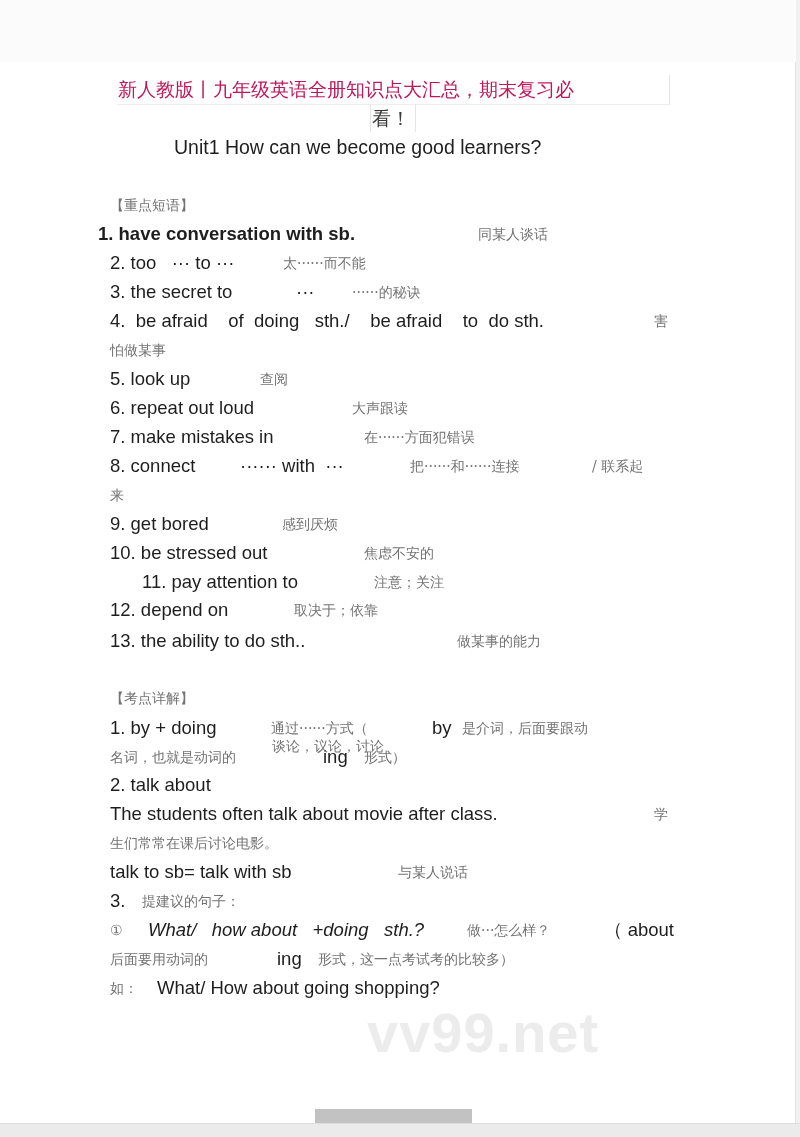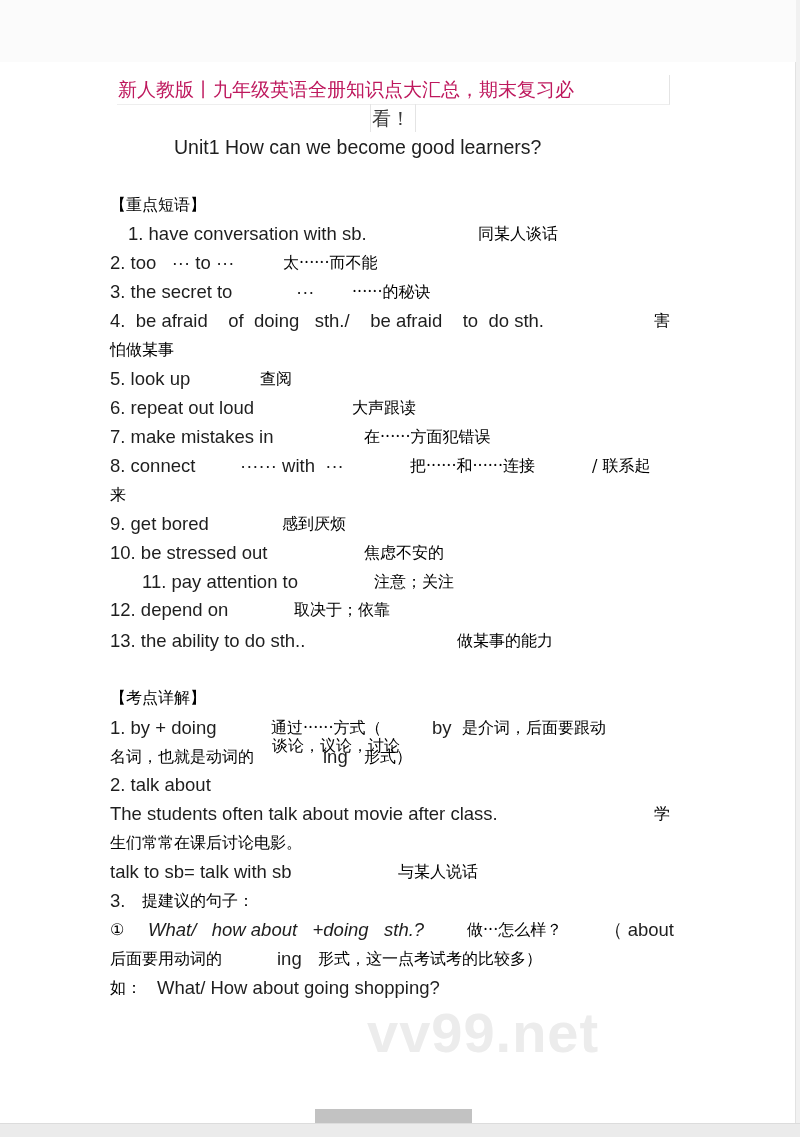--- a/index.html
+++ b/index.html
@@ -8,21 +8,21 @@
       background: #ffffff;
       font-family: "Liberation Sans", "DejaVu Sans", sans-serif;
       color: #1e1e1e;
     }
     .top-band { position: absolute; left: 0; top: 0; width: 800px; height: 62px; background: #fbfbfb; }
     .page { position: absolute; left: 0; top: 62px; width: 795px; height: 1061px; background: #ffffff; border-right: 1px solid #e2e2e2; }
     .right-edge { position: absolute; left: 796px; top: 0; width: 4px; height: 1137px; background: #f1f1f1; }
     .bottom-gutter { position: absolute; left: 0; top: 1123px; width: 800px; height: 14px; background: #ebebeb; border-top: 1px solid #dcdcdc; }
     .scroll-thumb { position: absolute; left: 315px; top: 1109px; width: 157px; height: 14px; background: #c2c2c2; }
     .line { position: absolute; white-space: pre; font-size: 18.5px; line-height: 24px; }
-    .cn { font-family: "DejaVu Serif", "Liberation Serif", serif; color: #000000; font-size: 16px; }
+    .cn { font-family: "DejaVu Serif", "Liberation Serif", serif; color: #737373; font-size: 14px; }
     .title-box { position: absolute; left: 117px; top: 75px; width: 552px; height: 29px; border-right: 1px solid #e4e4e4; border-bottom: 1px solid #eeeeee; }
     .title-box2 { position: absolute; left: 370px; top: 104px; width: 44px; height: 28px; border-left: 1px solid #e4e4e4; border-right: 1px solid #e4e4e4; }
     .watermark {
       position: absolute; left: 367px; top: 993px; font-size: 56px; font-weight: bold;
       color: #ececec; letter-spacing: 1px; font-family: "Liberation Sans", sans-serif; line-height: 80px;
     }
   </style>
 </head>
 <body>
 
@@ -31,21 +31,21 @@
 <div class="right-edge"></div>
 
 <div class="title-box"></div>
 <div class="title-box2"></div>
 <div class="line cn" style="left:118px; top:77px; font-size:19px; color:#be185d;">新人教版丨九年级英语全册知识点大汇总，期末复习必</div>
 <div class="line cn" style="left:372px; top:106px; font-size:19px; color:#3a3a3a;">看！</div>
 <div class="line" style="left:174px; top:135px; font-size:19.5px;">Unit1 How can we become good learners?</div>
 
 <div class="line cn" style="left:110px; top:193px;">【重点短语】</div>
 
-<div class="line" style="left:128px; top:222px;">1. have conversation with sb.</div>
+<div class="line" style="left:98px; top:222px;font-weight:bold;">1. have conversation with sb.</div>
 <div class="line cn" style="left:478px; top:222px;">同某人谈话</div>
 
 <div class="line" style="left:110px; top:251px;">2. too   ··· to ···</div>
 <div class="line cn" style="left:283px; top:251px;">太······而不能</div>
 
 <div class="line" style="left:110px; top:280px;">3. the secret to</div>
 <div class="line" style="left:296px; top:280px;">···</div>
 <div class="line cn" style="left:352px; top:280px;">······的秘诀</div>
 
 <div class="line" style="left:110px; top:309px;">4.  be afraid    of  doing   sth./    be afraid    to  do sth.</div>

